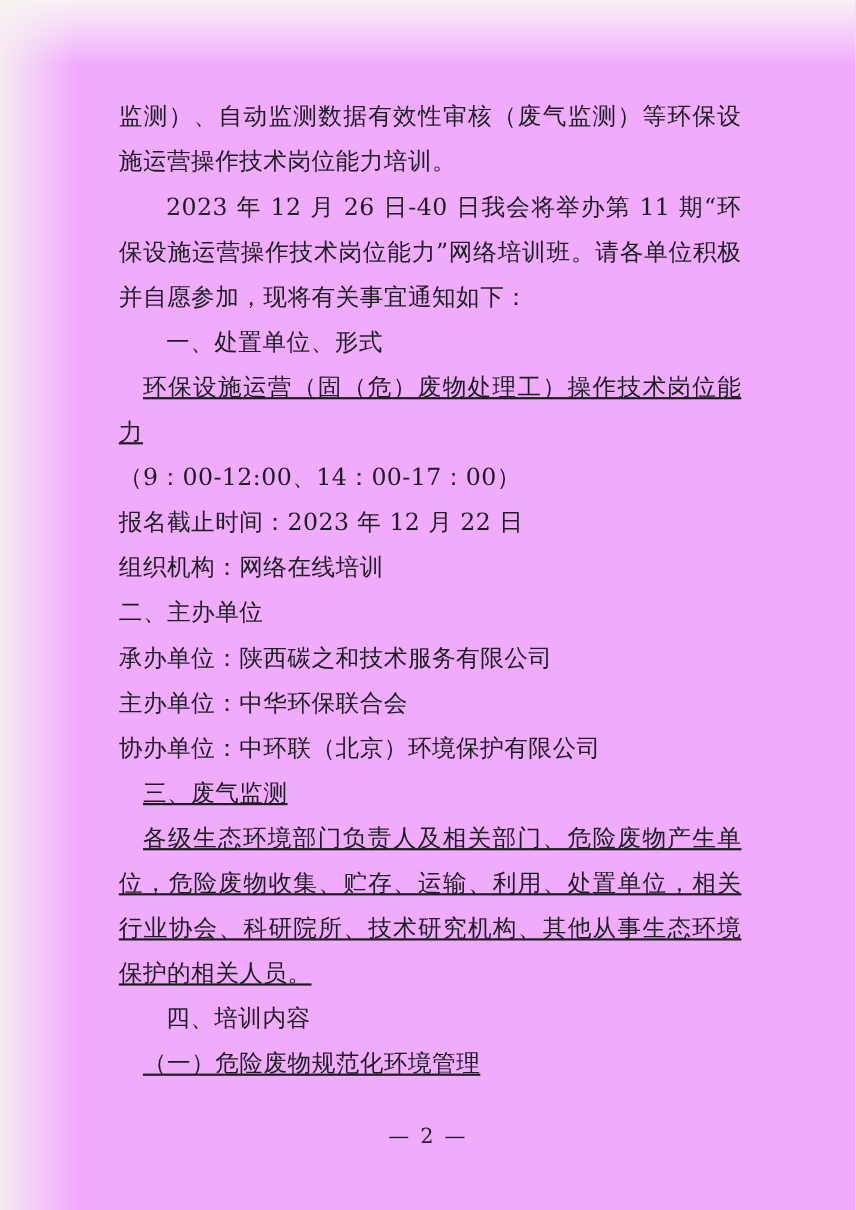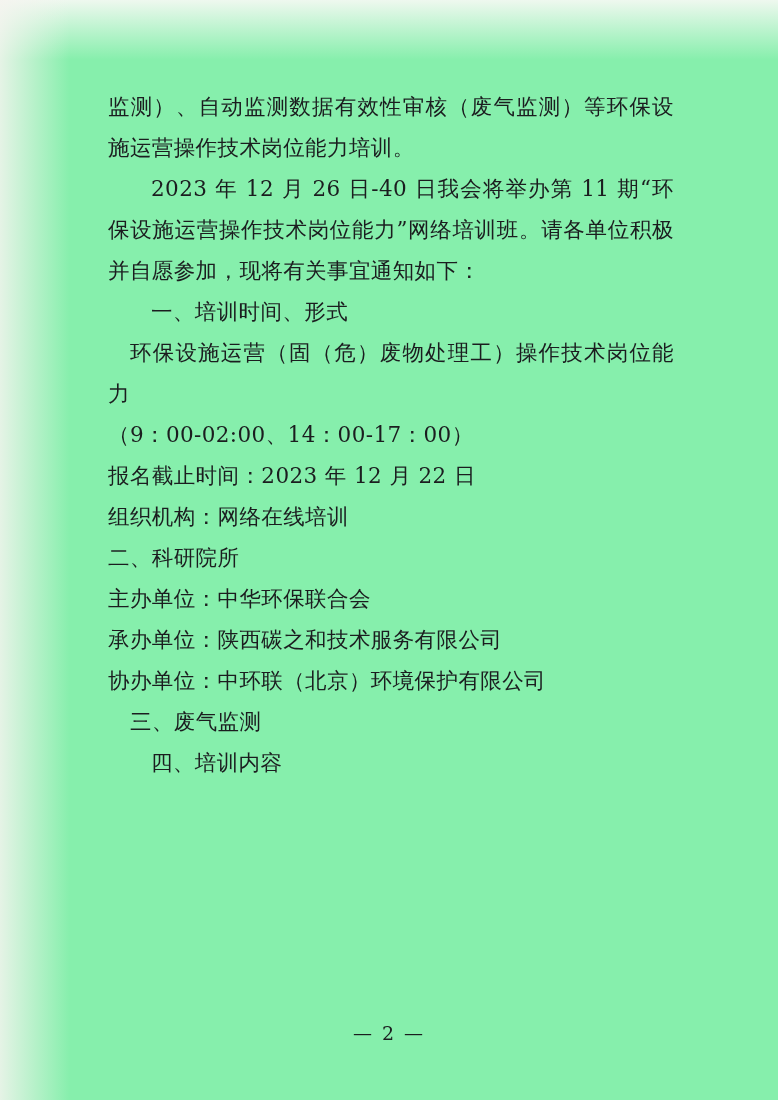--- a/index.html
+++ b/index.html
@@ -4,21 +4,21 @@
 <style>
   html, body {
     margin: 0;
     padding: 0;
     background: #ffffff;
   }
   .page {
     position: relative;
     width: 778px;
     height: 1100px;
-    background: #86efac;
+    background: #f0abfc;
     overflow: hidden;
     font-family: "DejaVu Serif", "Liberation Serif", serif;
     color: #16181a;
   }
   
   .page::before {
     content: "";
     position: absolute;
     inset: 0;
     background:
@@ -40,20 +40,21 @@
     text-align: justify;
     text-justify: inter-ideograph;
     color: #1b1d1f;
     font-family: "DejaVu Serif", "Liberation Serif", serif;
   }
   p.indent {
     text-indent: 43px;
   }
   p.indent-one {
     text-indent: 22px;
+    text-decoration: underline;
   }
   .footer {
     position: absolute;
     left: 0;
     right: 0;
     top: 1022px;
     text-align: center;
     font-size: 19px;
     color: #1b1d1f;
     font-family: "DejaVu Serif", "Liberation Serif", serif;
@@ -61,28 +62,30 @@
   }
 </style>
 </head>
 <body>
 
 <div class="page">
 
   <div class="body-text">
     <p class="flush">监测）、自动监测数据有效性审核（废气监测）等环保设施运营操作技术岗位能力培训。</p>
     <p class="indent">2023 年 12 月 26 日-40 日我会将举办第 11 期“环保设施运营操作技术岗位能力”网络培训班。请各单位积极并自愿参加，现将有关事宜通知如下：</p>
-    <p class="indent">一、培训时间、形式</p>
+    <p class="indent">一、处置单位、形式</p>
     <p class="indent-one">环保设施运营（固（危）废物处理工）操作技术岗位能力</p>
-    <p class="flush">（9：00-02:00、14：00-17：00）</p>
+    <p class="flush">（9：00-12:00、14：00-17：00）</p>
     <p class="flush">报名截止时间：2023 年 12 月 22 日</p>
     <p class="flush">组织机构：网络在线培训</p>
-    <p class="flush">二、科研院所</p>
+    <p class="flush">二、主办单位</p>
+    <p class="flush">承办单位：陕西碳之和技术服务有限公司</p>
     <p class="flush">主办单位：中华环保联合会</p>
-    <p class="flush">承办单位：陕西碳之和技术服务有限公司</p>
     <p class="flush">协办单位：中环联（北京）环境保护有限公司</p>
     <p class="indent-one">三、废气监测</p>
+    <p class="indent-one">各级生态环境部门负责人及相关部门、危险废物产生单位，危险废物收集、贮存、运输、利用、处置单位，相关行业协会、科研院所、技术研究机构、其他从事生态环境保护的相关人员。</p>
     <p class="indent">四、培训内容</p>
+    <p class="indent-one">（一）危险废物规范化环境管理</p>
   </div>
 
   <div class="footer">— 2 —</div>
 
 </div>
 
 </body></html>

